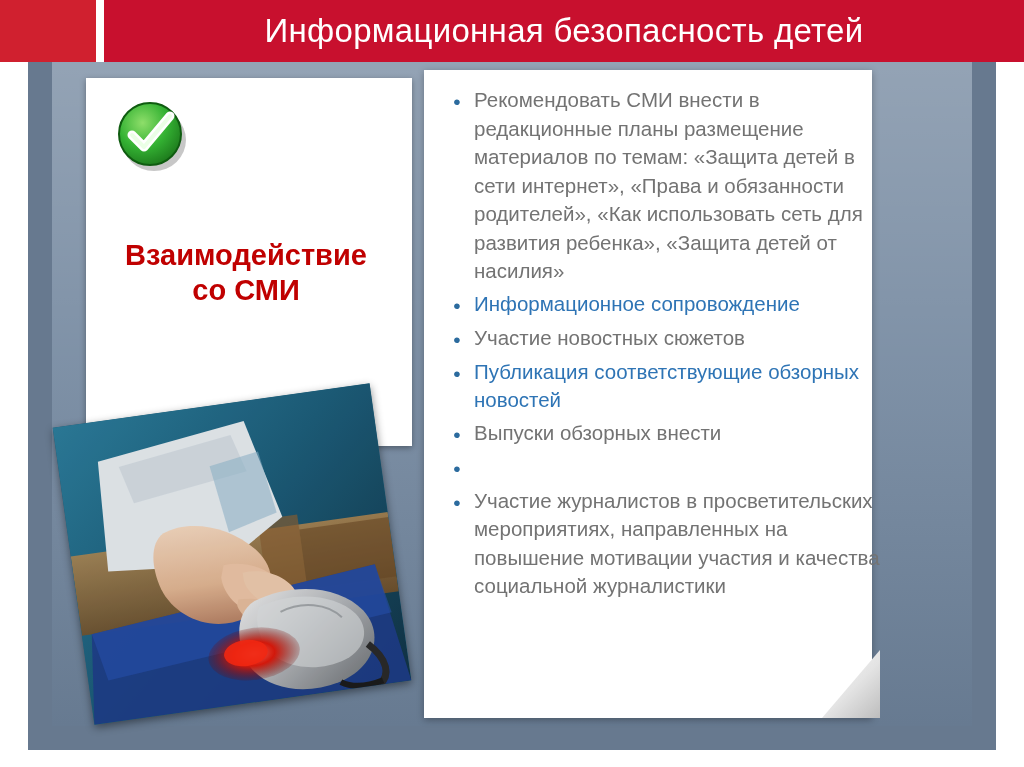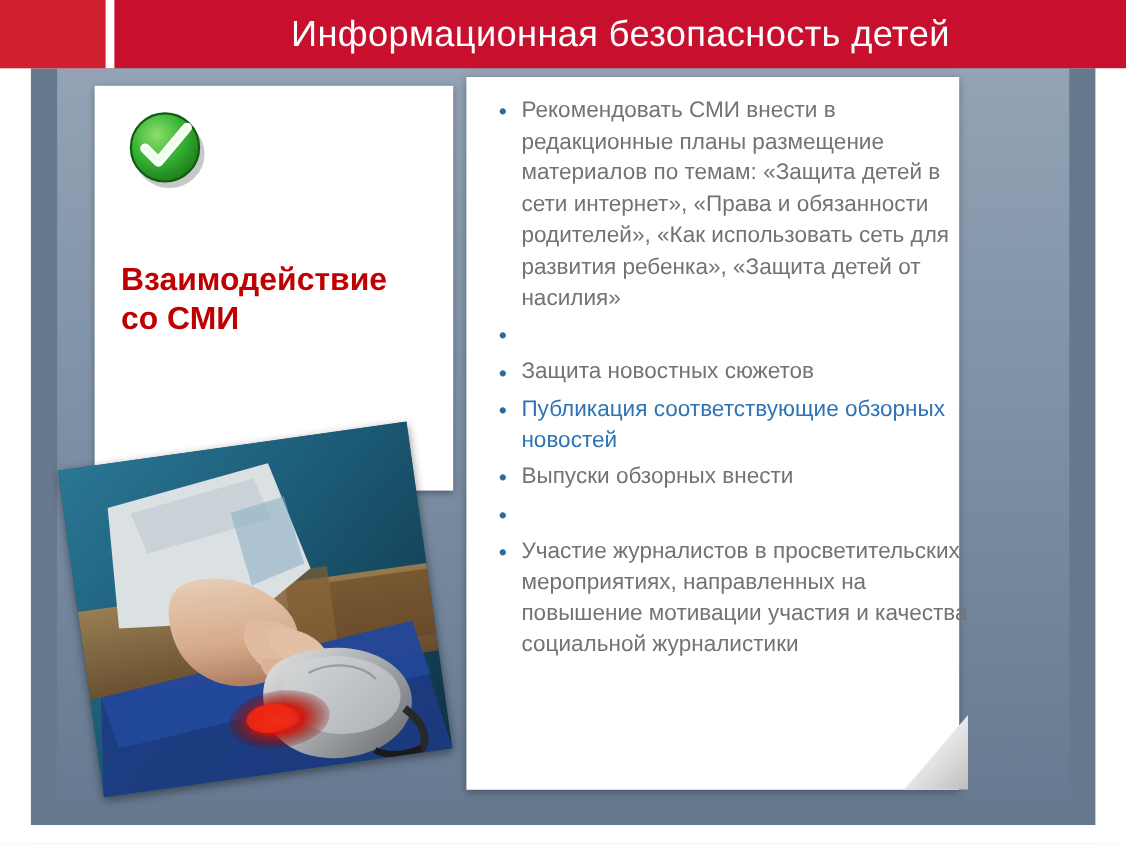--- a/index.html
+++ b/index.html
@@ -57,21 +57,22 @@
   
   .card-left{
     position:absolute;left:86px;top:78px;width:326px;height:368px;
     background:#ffffff;
     box-shadow:0 2px 6px rgba(0,0,0,0.35);
   }
   .check-icon{
     position:absolute;left:112px;top:96px;width:78px;height:78px;
   }
   .card-left-title{
-    position:absolute;left:110px;top:238px;width:310px;
+    position:absolute;left:91px;top:238px;width:310px;
+    text-align:center;
     color:#c00000;
     font-size:29px;
     font-weight:bold;
     line-height:1.22;
   }
   
   .photo{
     position:absolute;left:72px;top:404px;width:320px;height:300px;
     transform:rotate(-8deg);
     box-shadow:0 3px 9px rgba(0,0,0,0.45);
@@ -234,25 +235,26 @@
 
   <div class="bullets">
 
     <div class="bullet-row">
       <span class="bullet-dot">•</span>
       <span class="bullet-text">Рекомендовать СМИ внести в редакционные планы  размещение материалов по темам: «Защита детей в сети интернет», «Права и обязанности родителей», «Как использовать сеть для развития ребенка», «Защита детей от насилия»</span>
     </div>
 
     <div class="bullet-row">
       <span class="bullet-dot">•</span>
-    </div>
-
-    <div class="bullet-row">
-      <span class="bullet-dot">•</span>
-      <span class="bullet-text">Защита новостных сюжетов</span>
+      <span class="bullet-text blue">Информационное сопровождение</span>
+    </div>
+
+    <div class="bullet-row">
+      <span class="bullet-dot">•</span>
+      <span class="bullet-text">Участие новостных сюжетов</span>
     </div>
 
     <div class="bullet-row">
       <span class="bullet-dot">•</span>
       <span class="bullet-text blue">Публикация соответствующие обзорных новостей</span>
     </div>
 
     <div class="bullet-row">
       <span class="bullet-dot">•</span>
       <span class="bullet-text">Выпуски обзорных  внести</span>

